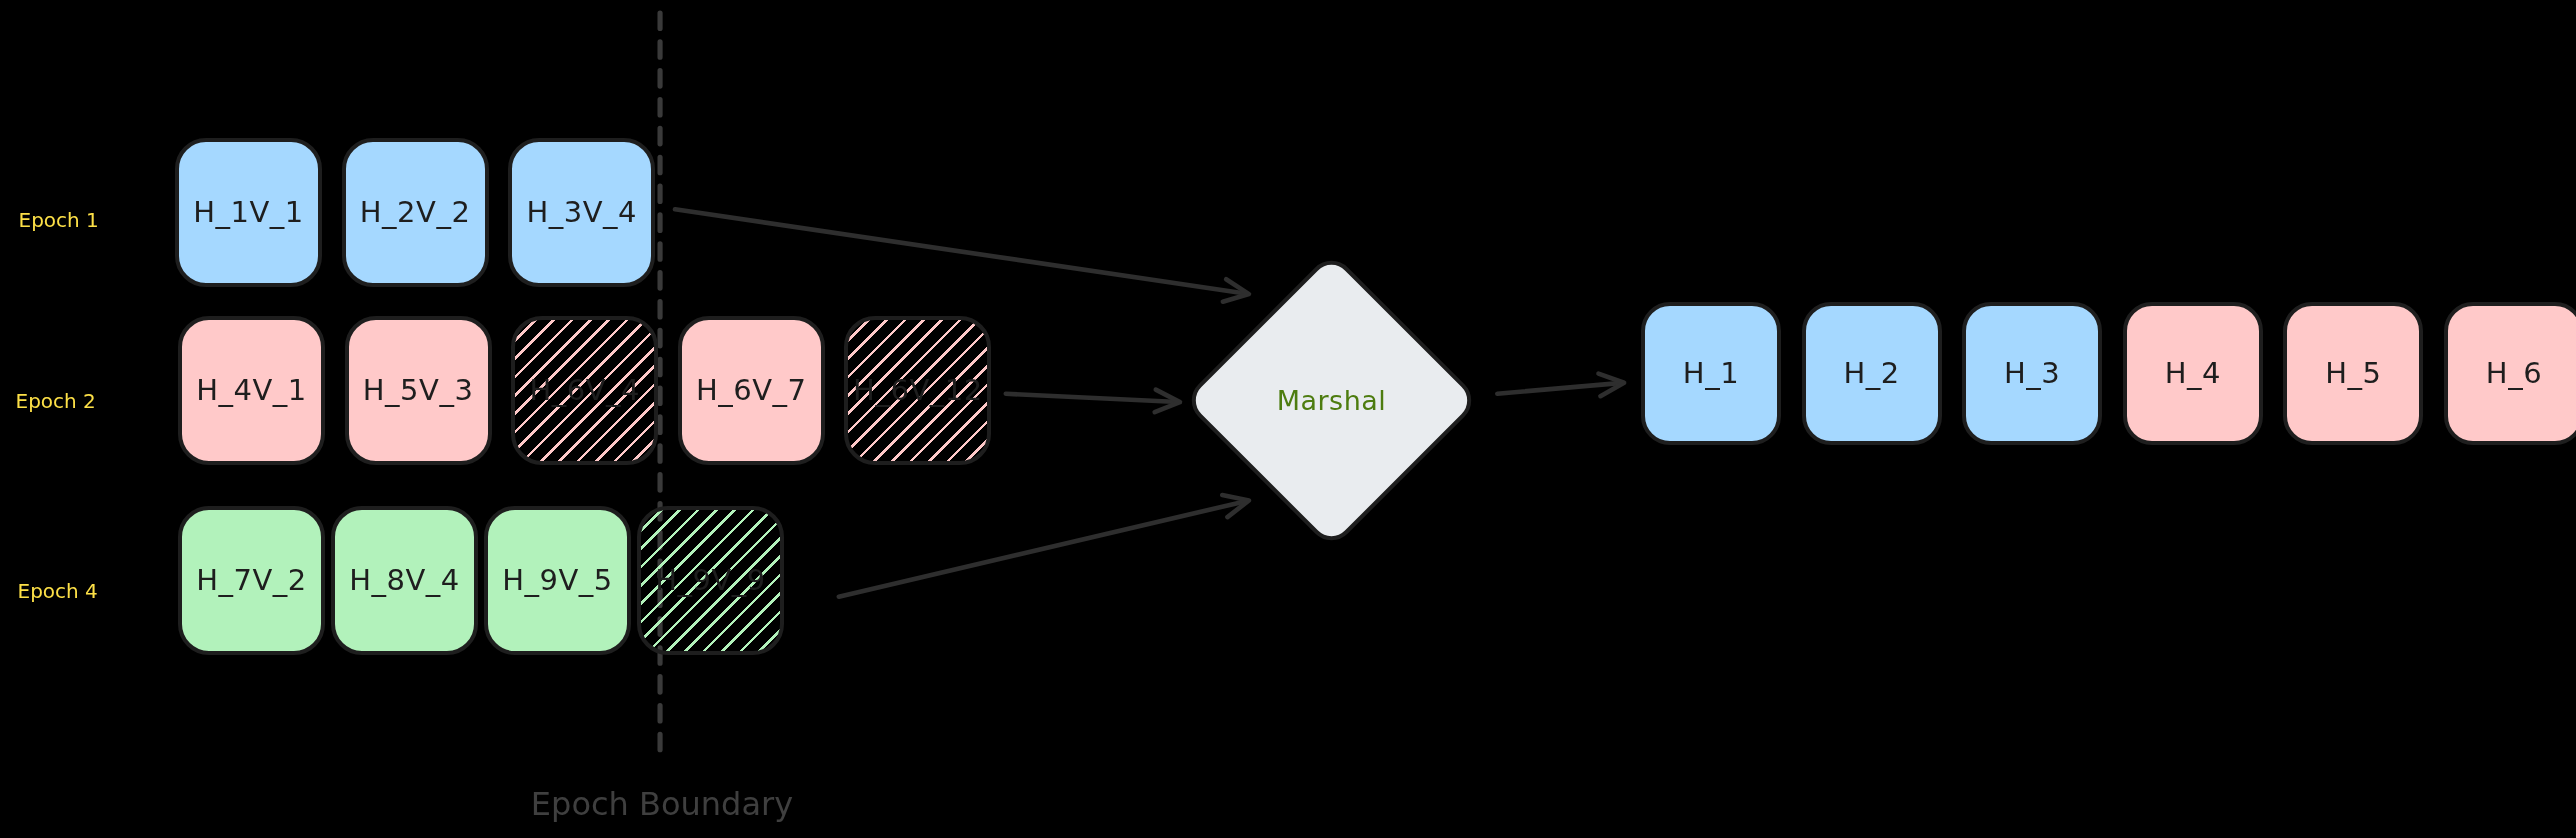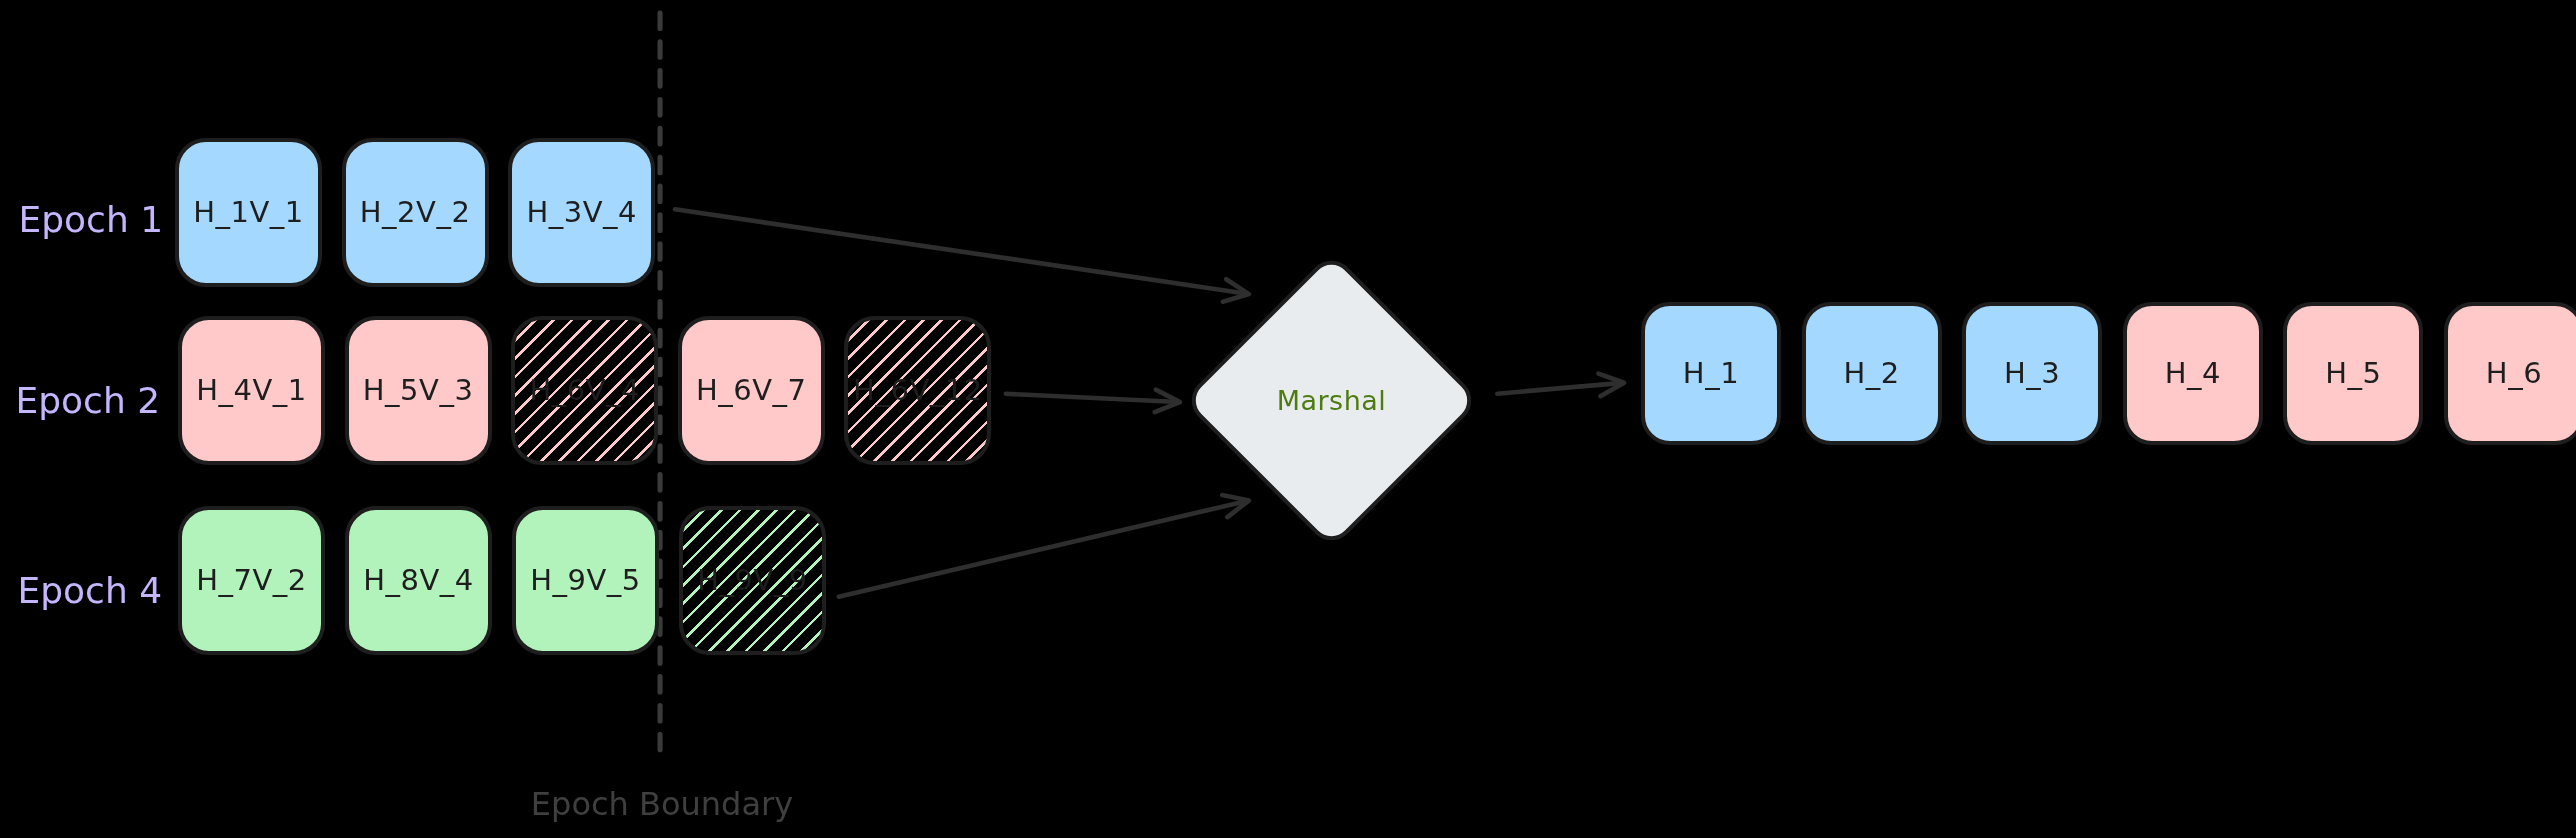--- a/index.html
+++ b/index.html
@@ -9,21 +9,21 @@
     height: 839px;
     background: #000000;
     overflow: hidden;
     font-family: "DejaVu Sans", sans-serif;
   }
   svg.overlay { position: absolute; left: 0; top: 0; width: 3072px; height: 839px; }
 
   .row { position: absolute; display: flex; }
   #row1 { left: 175px;  top: 138px; gap: 19.6px; }
   #row2 { left: 178px;  top: 316px; gap: 19.6px; }
-  #row3 { left: 178px;  top: 506px; gap: 20px; }
+  #row3 { left: 178px;  top: 506px; gap: 6px; }
   #outrow { left: 1641px; top: 302px; gap: 20.6px; }
 
   .ebox, .obox {
     box-sizing: border-box;
     border: 4.6px solid #1e1e1e;
     display: flex;
     flex-direction: row;
     align-items: center;
     justify-content: center;
     color: #1e1e1e;
@@ -36,22 +36,22 @@
   .obox { width: 140px; height: 143px; border-radius: 29px; }
 
   .c-blue  { --fc: #a5d8ff; }
   .c-pink  { --fc: #ffc9c9; }
   .c-green { --fc: #b2f2bb; }
   .solid   { background: var(--fc); }
   .hatch   { background: repeating-linear-gradient(135deg, var(--fc) 0 2.6px, transparent 2.6px 13px); }
 
   .epoch-label {
     position: absolute;
-    color: #c4b5fd;
-    font-size: 36px;
+    color: #fde047;
+    font-size: 20px;
     line-height: 32px;
     white-space: nowrap;
   }
   #el1 { left: 18.5px; top: 204px; }
   #el2 { left: 15.5px; top: 385px; }
   #el3 { left: 17.5px; top: 575px; }
 
   .boundary-label {
     position: absolute;
     left: 528px;

